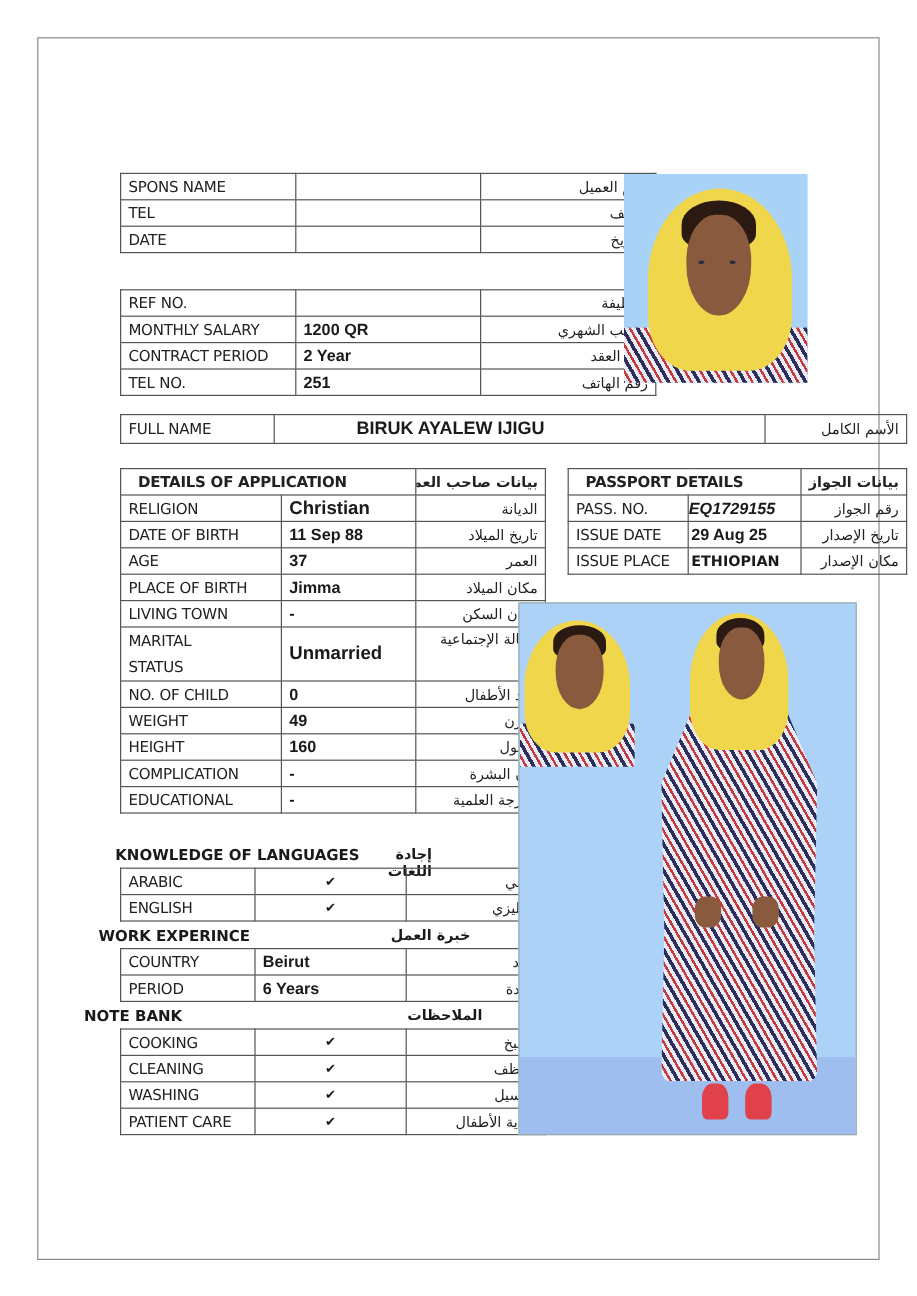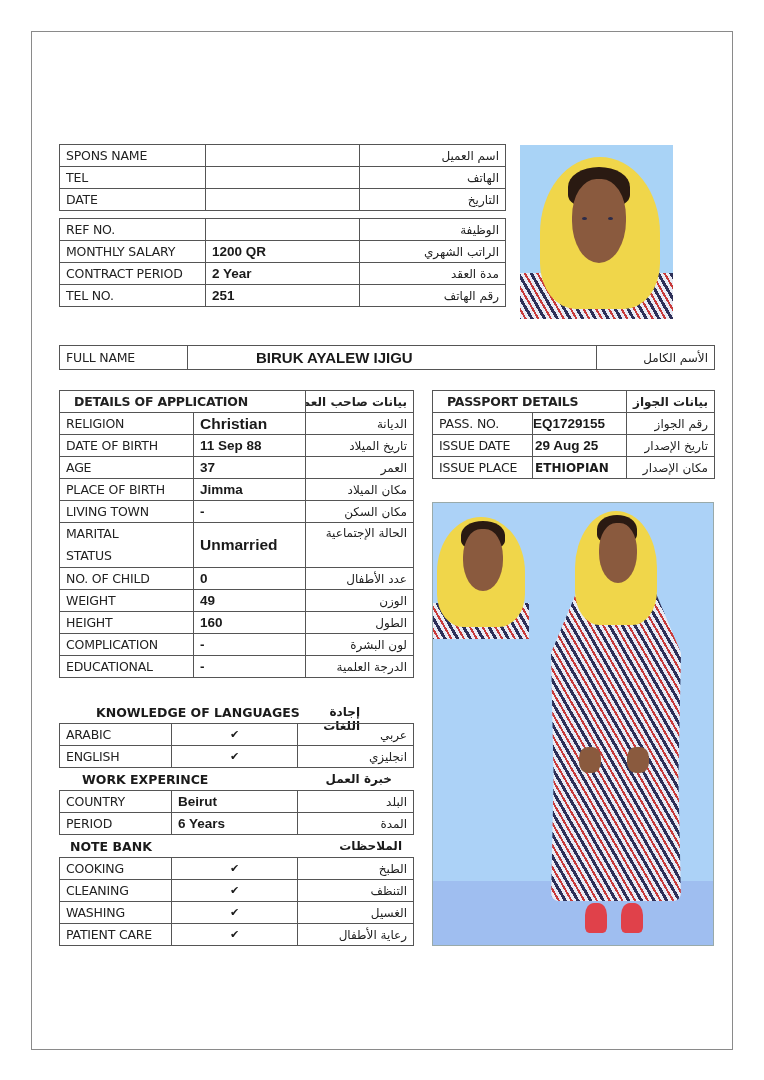--- a/index.html
+++ b/index.html
@@ -1,19 +1,19 @@
 <!DOCTYPE html>
 <html><head>
 <meta charset="utf-8">
 <style>
   * { box-sizing: border-box; margin: 0; padding: 0; }
   html, body { width: 764px; height: 1080px; background: #ffffff; overflow: hidden; }
   body { position: relative; font-family: "Liberation Sans", sans-serif; color: #1a1a1a; }
   .page { position: absolute; left: 31px; top: 31px; width: 702px; height: 1019px; border: 1px solid #8a8a8a; }
-  table { border-collapse: collapse; table-layout: fixed; position: absolute; }
+  table { border-collapse: collapse; table-layout: fixed; position: absolute; margin-left: 41px; }
   td { border: 1px solid #555; font-size: 13.5px; height: 22px; padding: 0 6px; vertical-align: middle; white-space: nowrap; overflow: hidden; }
   td.lbl { font-family: "DejaVu Sans", sans-serif; font-size: 12.5px; letter-spacing: -0.2px; color: #222; }
   td.val { text-align: left; font-weight: bold; font-size: 13.5px; }
   td.val.big { font-size: 15.5px; }
   td.ar { direction: rtl; text-align: right; font-family: "DejaVu Sans", sans-serif; font-size: 12px; color: #222; }
   td.chk { text-align: center; font-size: 11px; }
   .hdr-row td { font-weight: bold; }
   .sec { position: absolute; font-weight: bold; font-family: "DejaVu Sans", sans-serif; font-size: 12.5px; }
   .sec-ar { position: absolute; font-weight: bold; font-family: "DejaVu Sans", sans-serif; font-size: 12px; direction: rtl; }
   .photo { position: absolute; overflow: hidden; background: #a9d3f6; }
@@ -48,21 +48,21 @@
     <td class="ar">الهاتف</td>
   </tr>
   <tr>
     <td class="lbl">DATE</td>
     <td class="val"></td>
     <td class="ar">التاريخ</td>
   </tr>
 </tbody>
   </table>
 
-<table style="left:59px; top:218px; width:446px;">
+<table style="left:59px; top:241px; width:446px;">
   <colgroup>
       <col style="width:146px">
       <col style="width:154px">
       <col style="width:146px">
     </colgroup>
   <tbody>
       <tr>
     <td class="lbl">REF NO.</td>
     <td class="val"></td>
     <td class="ar">الوظيفة</td>
@@ -263,21 +263,21 @@
       <col style="width:94px">
       <col style="width:88px">
     </colgroup>
   <tbody>
       <tr class="hdr-row">
     <td colspan="2" class="lbl" style="font-weight:bold; padding-left:14px;">PASSPORT DETAILS</td>
     <td class="ar" style="font-weight:bold; border-left:none;">بيانات الجواز</td>
   </tr>
   <tr>
     <td class="lbl">PASS. NO.</td>
-    <td class="val" style="padding:0 0;">EQ1729155</td>
+    <td class="val" style="padding:0 0;font-style:italic;">EQ1729155</td>
     <td class="ar">رقم الجواز</td>
   </tr>
   <tr>
     <td class="lbl">ISSUE DATE</td>
     <td class="val" style="padding:0 2px;">29 Aug 25</td>
     <td class="ar">تاريخ الإصدار</td>
   </tr>
   <tr>
     <td class="lbl">ISSUE PLACE</td>
     <td class="val" style="padding:0 2px; font-family:'DejaVu Sans',sans-serif; font-size:12px;">ETHIOPIAN</td>

